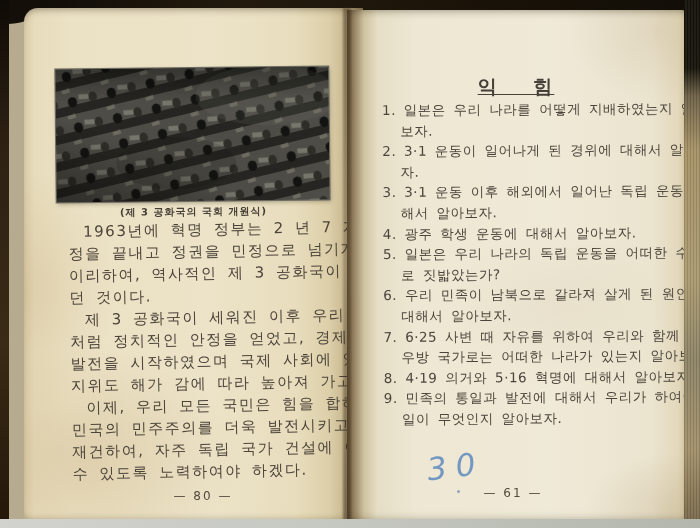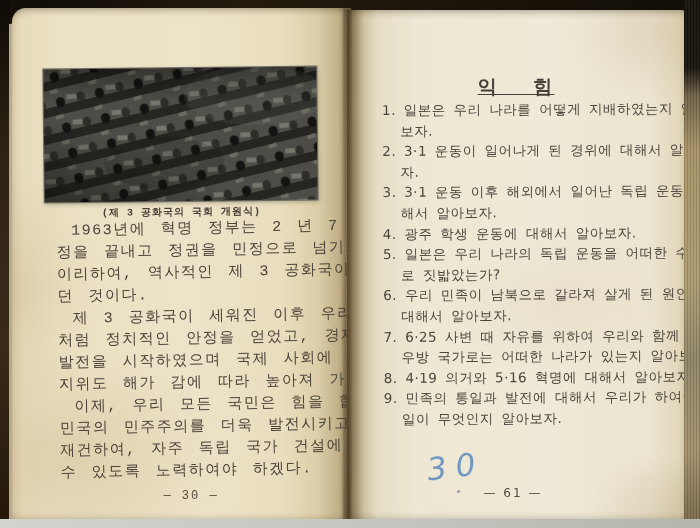--- a/index.html
+++ b/index.html
@@ -16,27 +16,27 @@
   .edge-left{position:absolute;left:0;top:0;width:9px;height:528px;
     background:linear-gradient(180deg,#0f0b06,#2e2113 28%,#3a2a17 65%,#241708);}
   .edge-right{position:absolute;left:684px;top:0;width:16px;height:520px;
     background:
       repeating-linear-gradient(90deg,rgba(0,0,0,.10) 0 1px,rgba(255,255,255,.05) 1px 3px),
       linear-gradient(180deg,#14110a 0,#16130a 68px,#6e6147 96px,#a69266 150px,
         #ab9a70 280px,#8d8466 360px,#a3906a 450px,#7a6a4c 520px);}
 
   
   .page{position:absolute;}
-  .page-left{left:12px;top:8px;width:339px;height:512px;border-radius:14px 0 0 5px;
+  .page-left{left:24px;top:8px;width:339px;height:512px;border-radius:14px 0 0 5px;
     background:
       radial-gradient(ellipse 220px 160px at 18% 88%,rgba(158,117,52,.16),transparent 70%),
       radial-gradient(ellipse 120px 170px at 2% 55%,rgba(160,120,55,.13),transparent 70%),
       linear-gradient(90deg,#d9cba8 0,#e7dcbc 3%,#ebe1c4 14%,#ece3c8 55%,#e8ddbd 80%,
         #dccfa9 90%,#c3b28a 96%,#93805c 100%);
-    box-shadow:inset 0 7px 9px -7px rgba(40,30,10,.55),inset 0 -6px 8px -7px rgba(40,30,10,.4);font-family:Liberation Mono, monospace;}
+    box-shadow:inset 0 7px 9px -7px rgba(40,30,10,.55),inset 0 -6px 8px -7px rgba(40,30,10,.4);}
   .page-right{left:347px;top:10px;width:338px;height:509px;border-radius:0 3px 3px 0;
     background:
       radial-gradient(ellipse 130px 100px at 92% 4%,rgba(145,112,60,.12),transparent 70%),
       radial-gradient(ellipse 150px 110px at 62% 58%,rgba(150,115,60,.07),transparent 70%),
       radial-gradient(ellipse 120px 80px at 96% 98%,rgba(140,105,50,.15),transparent 70%),
       linear-gradient(90deg,#6d5a3e 0,#93805f 2%,#cfc2a0 5%,#e6dec6 9%,#ede7d3 20%,
         #efe9d7 60%,#ebe4cf 90%,#e2d8bc 98%,#d5c8a6 100%);
     box-shadow:inset 0 7px 9px -7px rgba(40,30,10,.5),inset 0 -6px 8px -7px rgba(40,30,10,.35);}
   .spine-shadow{position:absolute;left:343px;top:8px;width:8px;height:512px;
     background:linear-gradient(180deg,rgba(59,44,24,.5),rgba(59,44,24,.28) 50%,rgba(59,44,24,.55));
@@ -121,21 +121,21 @@
       <div class="ln ind">제 3 공화국이 세워진 이후 우리 나라는 모</div>
       <div class="ln">처럼 정치적인 안정을 얻었고, 경제적으로 큰</div>
       <div class="ln">발전을 시작하였으며 국제 사회에 있어서의</div>
       <div class="ln">지위도 해가 감에 따라 높아져 가고 있다.</div>
       <div class="ln ind">이제, 우리 모든 국민은 힘을 합하여 대한</div>
       <div class="ln">민국의 민주주의를 더욱 발전시키고 경제를</div>
       <div class="ln">재건하여, 자주 독립 국가 건설에 이바지할</div>
       <div class="ln">수 있도록 노력하여야 하겠다.</div>
     </div>
 
-    <div class="pageno pageno-left">— 30 —</div>
+    <div class="pageno pageno-left">— 80 —</div>
   </div>
 
   <div class="page page-right">
     <div class="heading">익 힘</div>
 
     <div class="qbody">
       <div class="ln">1. 일본은 우리 나라를 어떻게 지배하였는지 알아</div>
       <div class="ln c">보자.</div>
       <div class="ln">2. 3·1 운동이 일어나게 된 경위에 대해서 알아보</div>
       <div class="ln c">자.</div>

